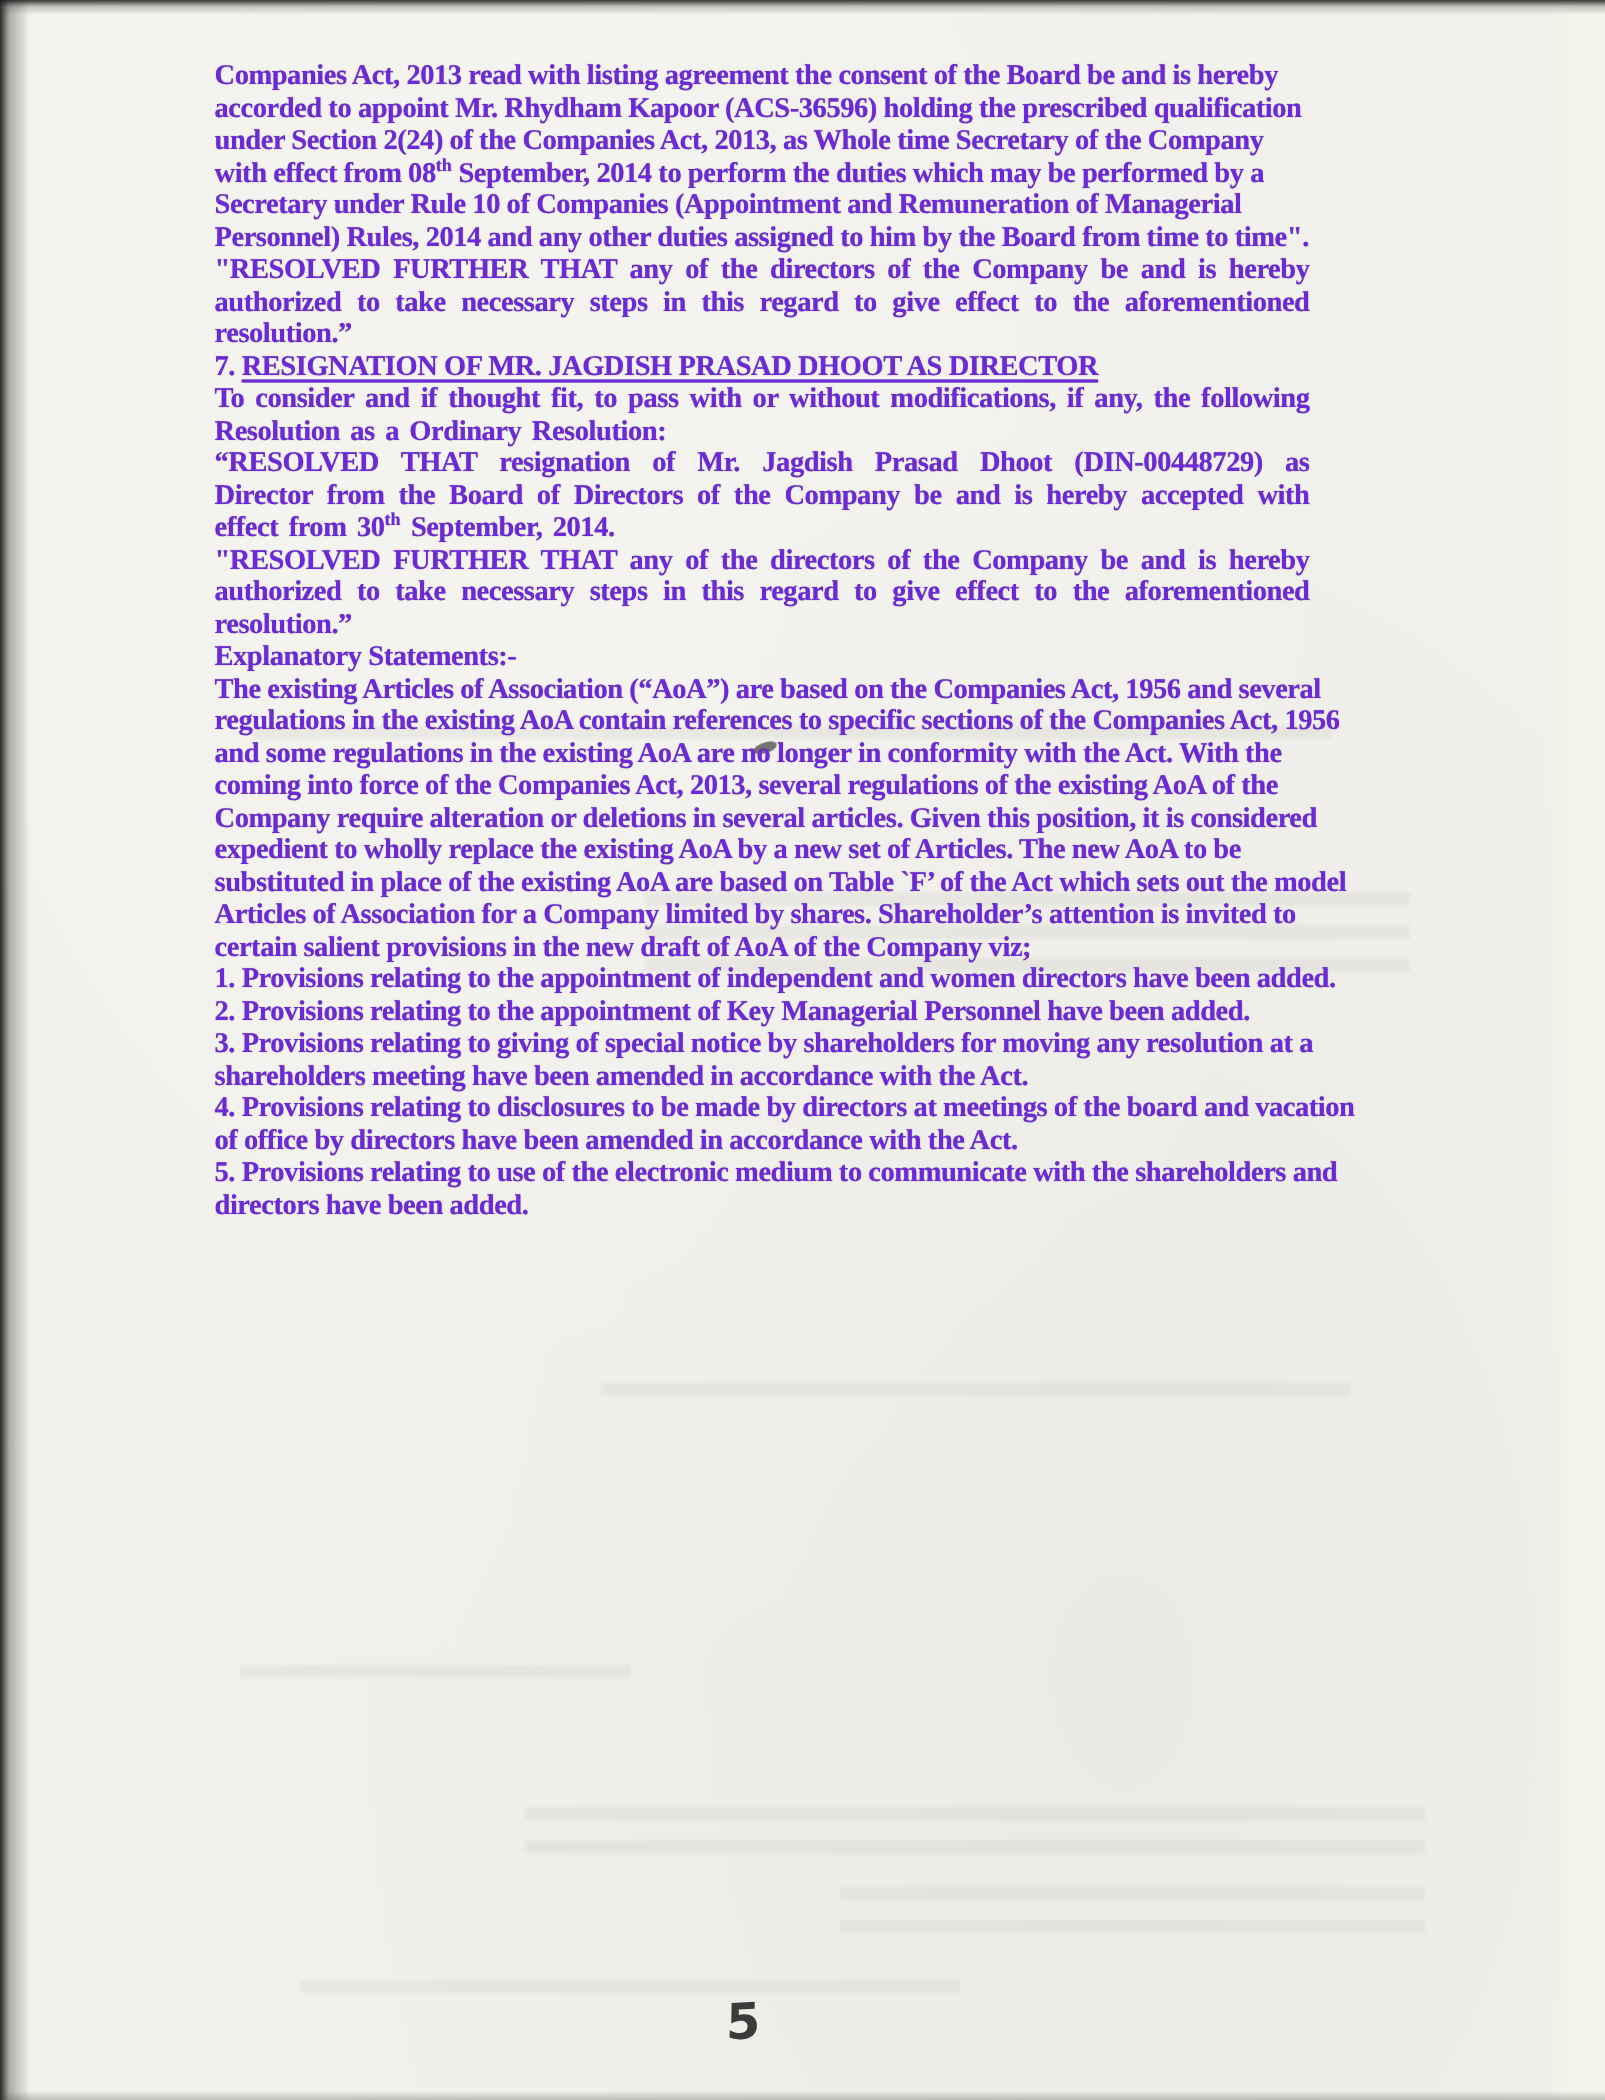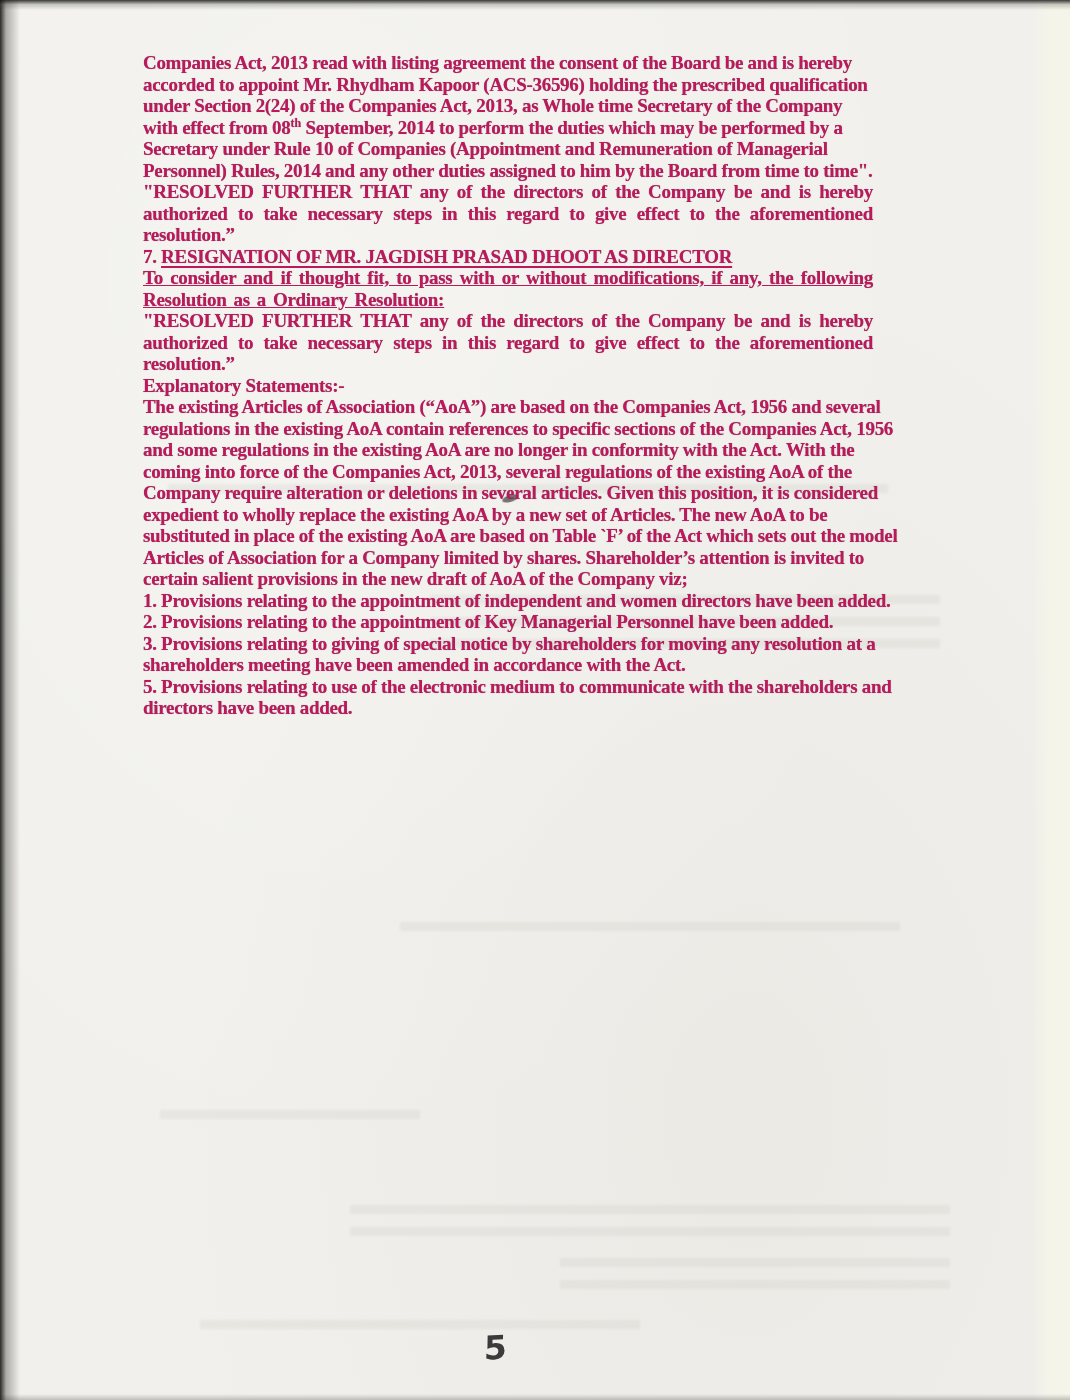--- a/index.html
+++ b/index.html
@@ -24,30 +24,30 @@
   }
   .edge-left{
     position:absolute;top:0;left:0;width:20px;height:1400px;
     background:linear-gradient(90deg, rgba(20,20,20,0.9) 0%, rgba(40,40,38,0.35) 30%, rgba(0,0,0,0) 100%);
   }
   .edge-bottom{
     position:absolute;bottom:0;left:0;width:1070px;height:6px;
     background:linear-gradient(0deg, rgba(40,40,38,0.25), rgba(0,0,0,0));
   }
   .content{
-    position:absolute;left:143px;top:52px;width:762px;
-    color:#be185d;
+    position:absolute;left:143px;top:40px;width:762px;
+    color:#6d28d9;
     font-size:19px;font-weight:bold;line-height:21.5px;
     letter-spacing:-0.3px;
     text-shadow:0 0 0.7px rgba(35,35,35,0.55);
   }
   .content p,.content h2,.content h3,.content h4{margin:0;padding:0;font-size:19px;}
   .indent{margin-left:35px;width:730px;}
   .justify{text-align:justify;}
-  .wide{word-spacing:2.5px;text-decoration:underline;}
+  .wide{word-spacing:2.5px;}
   .gap-xs{margin-bottom:6px;}
   .gap-s{margin-bottom:22px;}
   .gap-m{margin-bottom:24px;}
   .gap-m2{margin-bottom:25px;}
   .gap-l{margin-bottom:45px;}
   .gap-body{margin-bottom:20px;}
   .heading-row{white-space:nowrap;}
   .u{text-decoration:underline;text-decoration-thickness:2px;text-underline-offset:3px;}
   sup{font-size:12px;line-height:0;letter-spacing:0;}
   .page-number{
@@ -86,28 +86,30 @@
 <main class="content">
 
   <p class="indent gap-xs"><span>Companies Act, 2013 read with listing agreement the consent of the Board be and is hereby accorded to appoint Mr. Rhydham Kapoor (ACS-36596) holding the prescribed qualification under Section 2(24) of the Companies Act, 2013, as Whole time Secretary of the Company with effect from 08</span><sup>th</sup><span> September, 2014 to perform the duties which may be performed by a Secretary under Rule 10 of Companies (Appointment and Remuneration of Managerial Personnel) Rules, 2014 and any other duties assigned to him by the Board from time to time".</span></p>
 
   <p class="indent justify gap-s">"RESOLVED FURTHER THAT any of the directors of the Company be and is hereby authorized to take necessary steps in this regard to give effect to the aforementioned resolution.”</p>
 
   <h2 class="heading-row gap-m"><span>7.</span> <span class="u">RESIGNATION OF MR. JAGDISH PRASAD DHOOT AS DIRECTOR</span></h2>
 
   <p class="indent justify wide gap-m">To consider and if thought fit, to pass with or without modifications, if any, the following Resolution as a Ordinary Resolution:</p>
 
+  <p class="indent justify wide gap-m2"><span>“RESOLVED THAT resignation of Mr. Jagdish Prasad Dhoot (DIN-00448729) as Director from the Board of Directors of the Company be and is hereby accepted with effect from 30</span><sup>th</sup><span> September, 2014.</span></p>
 
   <p class="indent justify gap-l">"RESOLVED FURTHER THAT any of the directors of the Company be and is hereby authorized to take necessary steps in this regard to give effect to the aforementioned resolution.”</p>
 
   <h3 class="gap-s">Explanatory Statements:-</h3>
 
 
   <p class="gap-body">The existing Articles of Association (“AoA”) are based on the Companies Act, 1956 and several regulations in the existing AoA contain references to specific sections of the Companies Act, 1956 and some regulations in the existing AoA are no longer in conformity with the Act. With the coming into force of the Companies Act, 2013, several regulations of the existing AoA of the Company require alteration or deletions in several articles. Given this position, it is considered expedient to wholly replace the existing AoA by a new set of Articles. The new AoA to be substituted in place of the existing AoA are based on Table `F’ of the Act which sets out the model Articles of Association for a Company limited by shares. Shareholder’s attention is invited to certain salient provisions in the new draft of AoA of the Company viz;</p>
 
   <p class="gap-s">1. Provisions relating to the appointment of independent and women directors have been added.</p>
   <p class="gap-s">2. Provisions relating to the appointment of Key Managerial Personnel have been added.</p>
   <p class="gap-s">3. Provisions relating to giving of special notice by shareholders for moving any resolution at a shareholders meeting have been amended in accordance with the Act.</p>
+  <p class="gap-s">4. Provisions relating to disclosures to be made by directors at meetings of the board and vacation of office by directors have been amended in accordance with the Act.</p>
   <p class="gap-s">5. Provisions relating to use of the electronic medium to communicate with the shareholders and directors have been added.</p>
 
 </main>
 
 <div class="page-number">5</div>
 
 </body></html>

